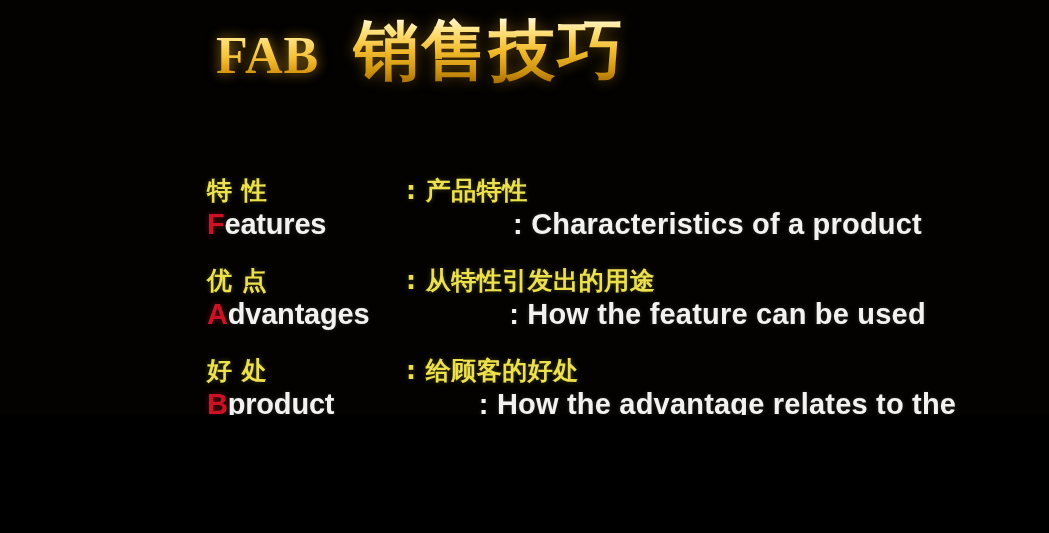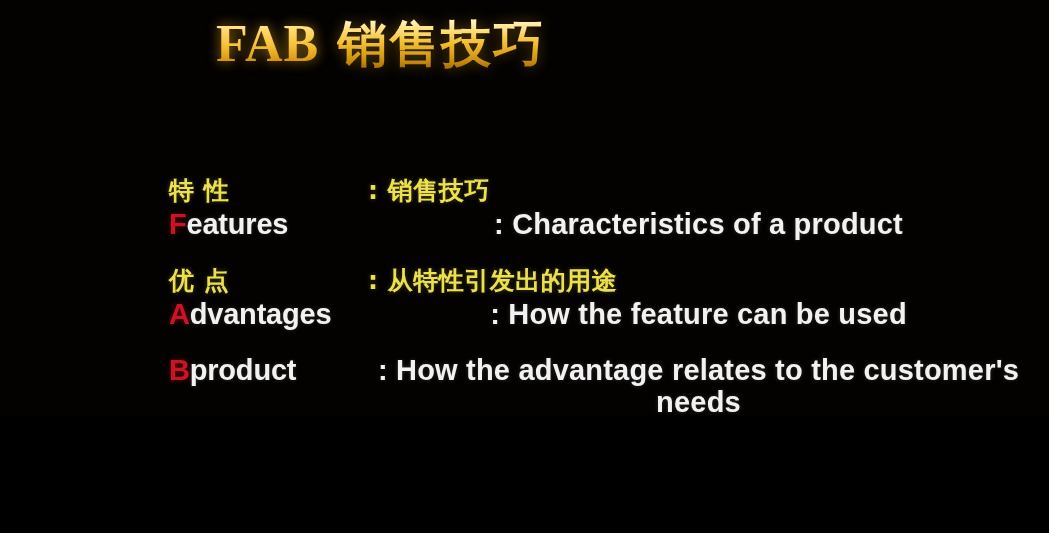--- a/index.html
+++ b/index.html
@@ -40,24 +40,24 @@
         #d99a14 78%,
         #b8780a 100%);
     -webkit-background-clip: text;
     background-clip: text;
     color: transparent;
     -webkit-text-fill-color: transparent;
     text-shadow: 0 0 14px rgba(255, 190, 40, 0.25);
     filter: drop-shadow(0 0 6px rgba(255, 180, 30, 0.35));
   }
   .title-cjk {
-    margin-left: 18px;
+    margin-left: 34px;
     font-family: "DejaVu Sans", "Liberation Sans", sans-serif;
     font-weight: 700;
-    font-size: 50px;
+    font-size: 66px;
     letter-spacing: 2px;
     background-image: linear-gradient(
         180deg,
         #fff7d2 0%,
         #ffe27f 20%,
         #f2bb2c 50%,
         #cf940f 80%,
         #a86c06 100%);
     -webkit-background-clip: text;
     background-clip: text;
@@ -68,20 +68,21 @@
 
   
   #rows {
     position: absolute;
     left: 169px;
     top: 174px;
     width: 860px;
   }
   .fab-group {
     margin-bottom: 24px;
+    margin-left: 38px;
   }
   .fab-group:last-child { margin-bottom: 0; }
 
   .fab-line {
     display: flex;
     align-items: flex-start;
   }
   .term-col {
     width: 199px;
     flex: 0 0 199px;
@@ -131,40 +132,44 @@
   <div id="title-block">
     <span class="title-latin">FAB</span>
     <span class="title-cjk">销售技巧</span>
   </div>
 
   <div id="rows">
 
     <div class="fab-group">
       <div class="fab-line line-cjk">
         <div class="term-col">特 性</div>
-        <div class="desc-col">: 销售技巧</div>
+        <div class="desc-col">: 产品特性</div>
       </div>
       <div class="fab-line line-en">
         <div class="term-col"><span class="initial">F</span><span>eatures</span></div>
         <div class="desc-col">: Characteristics of a product</div>
       </div>
     </div>
 
     <div class="fab-group">
       <div class="fab-line line-cjk">
         <div class="term-col">优 点</div>
         <div class="desc-col">: 从特性引发出的用途</div>
       </div>
       <div class="fab-line line-en">
         <div class="term-col"><span class="initial">A</span><span>dvantages</span></div>
         <div class="desc-col">: How the feature can be used</div>
       </div>
     </div>
 
     <div class="fab-group">
+      <div class="fab-line line-cjk">
+        <div class="term-col">好 处</div>
+        <div class="desc-col">: 给顾客的好处</div>
+      </div>
       <div class="fab-line line-en">
         <div class="term-col"><span class="initial">B</span><span>product</span></div>
         <div class="desc-col">: How the advantage relates to the customer's needs</div>
       </div>
     </div>
 
   </div>
 </div>
 
 </body></html>

